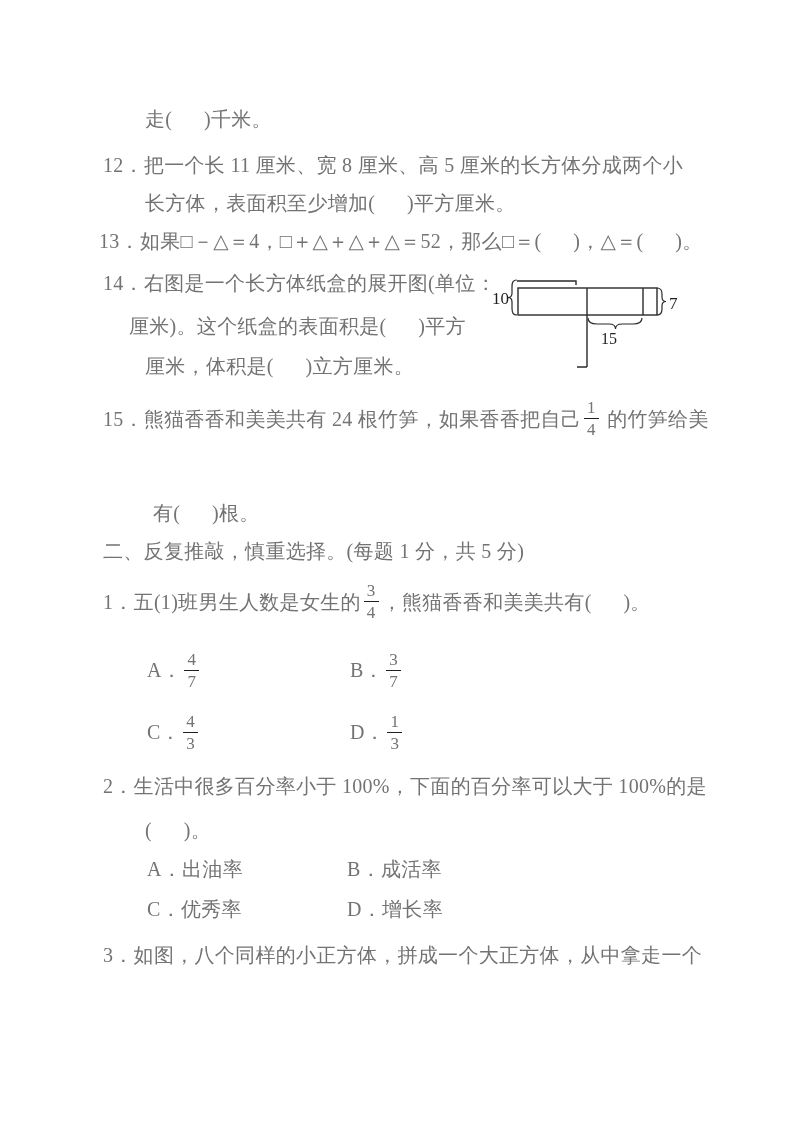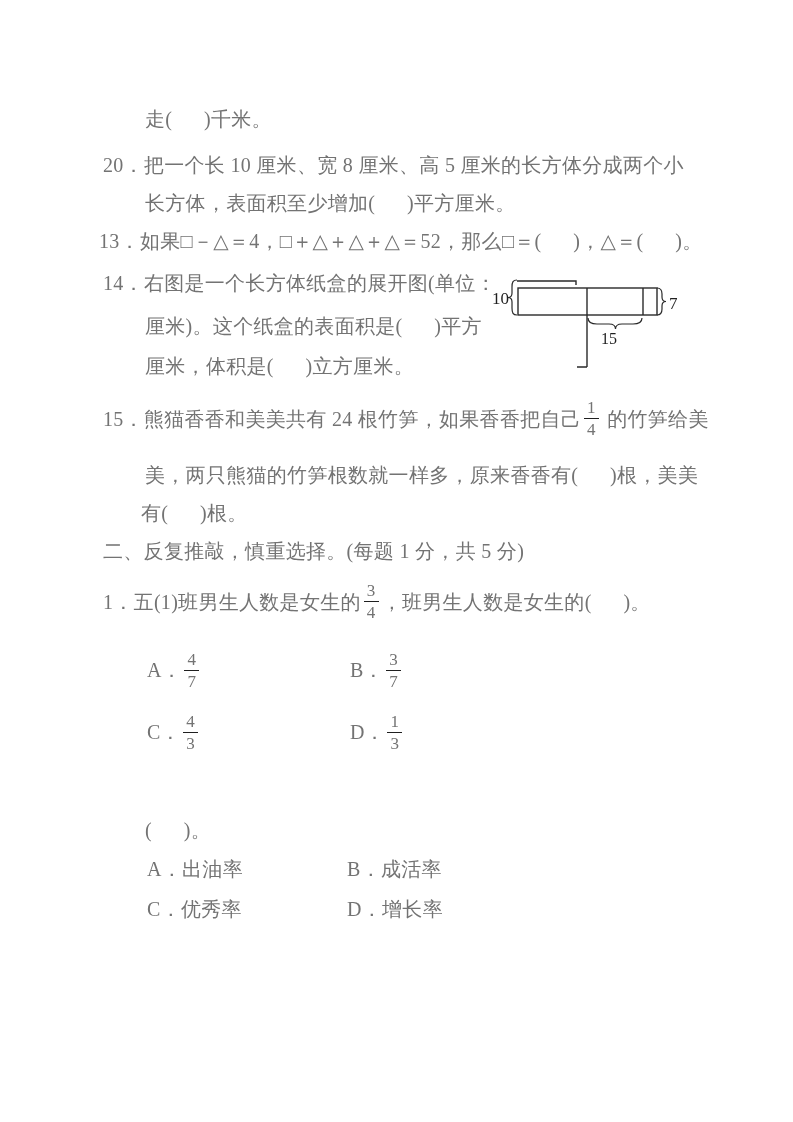--- a/index.html
+++ b/index.html
@@ -24,27 +24,27 @@
   .diagram path, .diagram rect, .diagram line { stroke:#2a2a2a; fill:none; }
   .diagram text { fill:#1f1f1f; }
 </style>
 </head>
 <body>
 
 <div class="page">
 
   <div class="line" style="left:145px;top:106px">走(      )千米。</div>
 
-  <div class="line" style="left:103px;top:152px">20．把一个长 10 厘米、宽 8 厘米、高 5 厘米的长方体分成两个小</div>
+  <div class="line" style="left:103px;top:152px">12．把一个长 11 厘米、宽 8 厘米、高 5 厘米的长方体分成两个小</div>
   <div class="line" style="left:145px;top:190px">长方体，表面积至少增加(      )平方厘米。</div>
 
   <div class="line" style="left:99px;top:228px">13．如果□－△＝4，□＋△＋△＋△＝52，那么□＝(      )，△＝(      )。</div>
 
   <div class="line" style="left:103px;top:270px">14．右图是一个长方体纸盒的展开图(单位：</div>
-  <div class="line" style="left:145px;top:313px">厘米)。这个纸盒的表面积是(      )平方</div>
+  <div class="line" style="left:129px;top:313px">厘米)。这个纸盒的表面积是(      )平方</div>
   <div class="line" style="left:145px;top:353px">厘米，体积是(      )立方厘米。</div>
 
   <svg class="diagram" width="200" height="105" viewBox="0 0 200 105">
 
     <path d="M27,12 H86 V16" stroke-width="1.4"></path>
 
     <rect x="28" y="19" width="139" height="27" stroke-width="1.4"></rect>
 
     <path d="M97,19 V46" stroke-width="1.4"></path>
     <path d="M153,19 V46" stroke-width="1.4"></path>
@@ -62,32 +62,31 @@
   </svg>
 
   <div class="line frachost" style="left:103px;top:398px">
     <span>15．熊猫香香和美美共有 24 根竹笋，如果香香把自己</span>
     <span class="frac">
       <span class="num">1</span>
       <span class="den">4</span>
     </span>
     <span> 的竹笋给美</span>
   </div>
-  <div class="line" style="left:145px;top:462px">美，两只熊猫的竹笋根数就一样多，原来香香有(      )根，美美</div>
-  <div class="line" style="left:141px;top:500px">有(      )根。</div>
+  <div class="line" style="left:153px;top:500px">有(      )根。</div>
 
   <div class="line" style="left:103px;top:538px">二、反复推敲，慎重选择。(每题 1 分，共 5 分)</div>
 
   <div class="line frachost" style="left:103px;top:581px">
     <span>1．五(1)班男生人数是女生的</span>
     <span class="frac">
       <span class="num">3</span>
       <span class="den">4</span>
     </span>
-    <span>，班男生人数是女生的(      )。</span>
+    <span>，熊猫香香和美美共有(      )。</span>
   </div>
 
   <div class="opt" style="left:147px;top:650px">
     <span>A．</span>
     <span class="frac">
       <span class="num">4</span>
       <span class="den">7</span>
     </span>
   </div>
   <div class="opt" style="left:350px;top:650px">
@@ -105,20 +104,22 @@
     </span>
   </div>
   <div class="opt" style="left:350px;top:712px">
     <span>D．</span>
     <span class="frac">
       <span class="num">1</span>
       <span class="den">3</span>
     </span>
   </div>
 
+  <div class="line" style="left:103px;top:773px">2．生活中很多百分率小于 100%，下面的百分率可以大于 100%的是</div>
   <div class="line" style="left:145px;top:817px">(      )。</div>
   <div class="line" style="left:147px;top:856px">A．出油率</div>
   <div class="line" style="left:347px;top:856px">B．成活率</div>
   <div class="line" style="left:147px;top:896px">C．优秀率</div>
   <div class="line" style="left:347px;top:896px">D．增长率</div>
 
+  <div class="line" style="left:103px;top:942px">3．如图，八个同样的小正方体，拼成一个大正方体，从中拿走一个</div>
 
 </div>
 
 </body></html>

